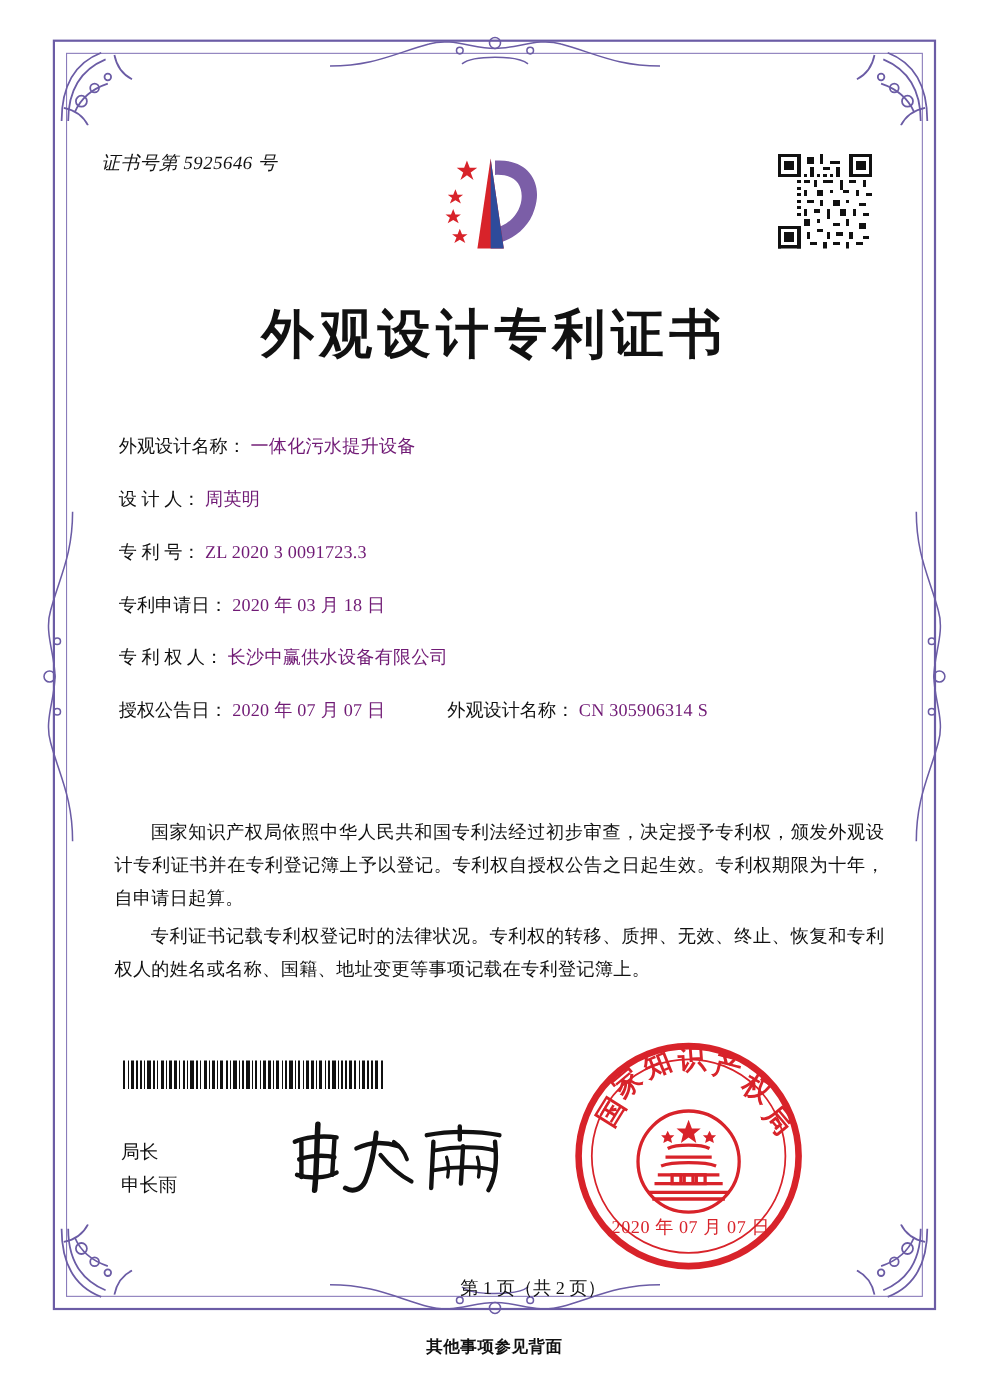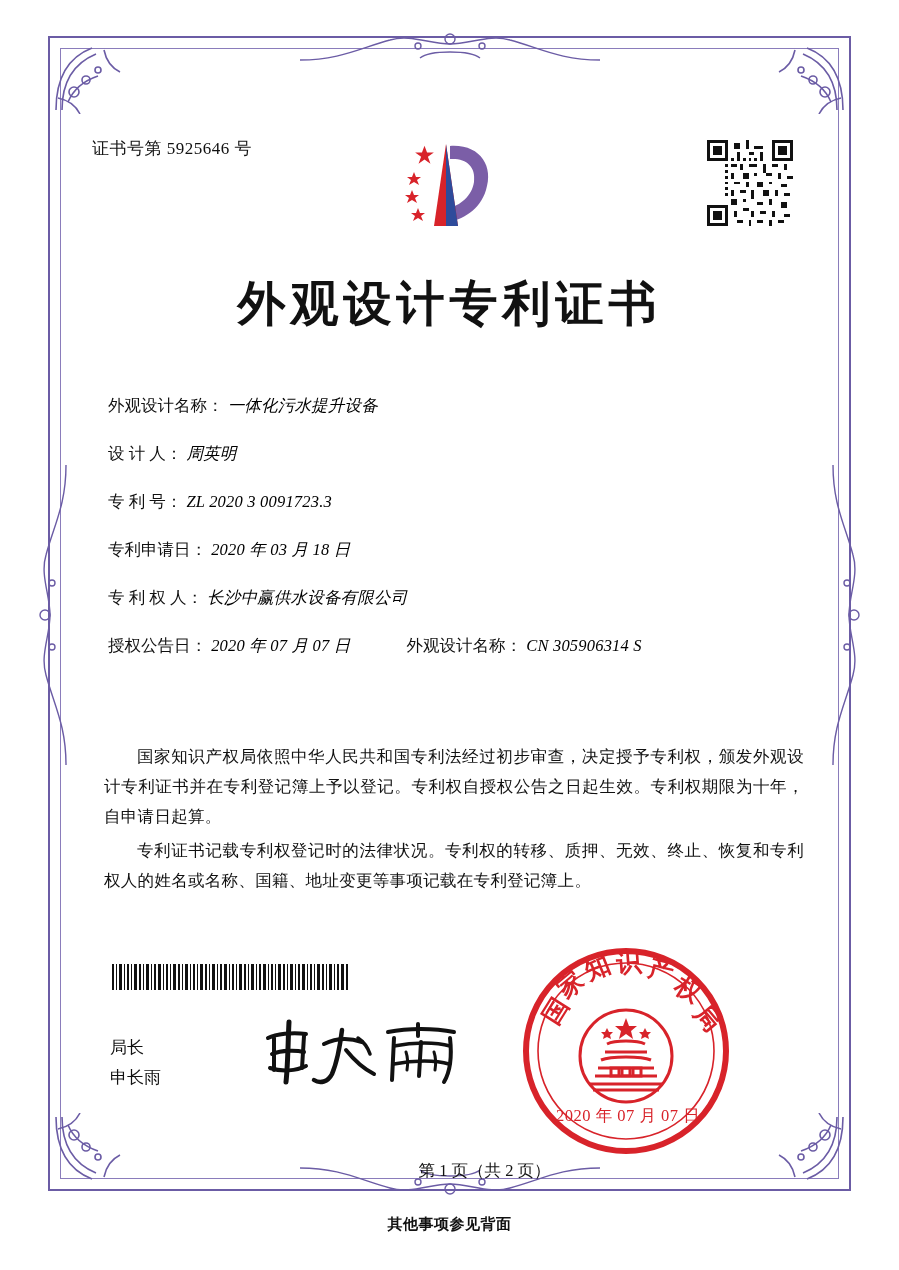--- a/index.html
+++ b/index.html
@@ -62,20 +62,21 @@
 
   
   .cert-number {
     position: absolute;
     left: 92px;
     top: 137px;
     font-size: 17px;
     letter-spacing: 0.5px;
     color: #111;
     font-family: "Liberation Serif", serif;
+    font-style: italic;
   }
 
   .logo {
     position: absolute;
     left: 388px;
     top: 128px;
     width: 118px;
     height: 110px;
   }
   .logo svg { display:block; }
@@ -116,23 +117,22 @@
     line-height: 48px;
     white-space: nowrap;
   }
   .field-label {
     display: inline-block;
     color: #111;
     text-align: right;
   }
   .field-value {
     display: inline-block;
-    color: #000000;
+    color: #701a75;
     letter-spacing: 0.2px;
-    font-style: italic;
   }
   .field-row.double .second-label {
     display: inline-block;
     margin-left: 52px;
   }
 
   
   .paragraphs {
     position: absolute;
     left: 104px;

